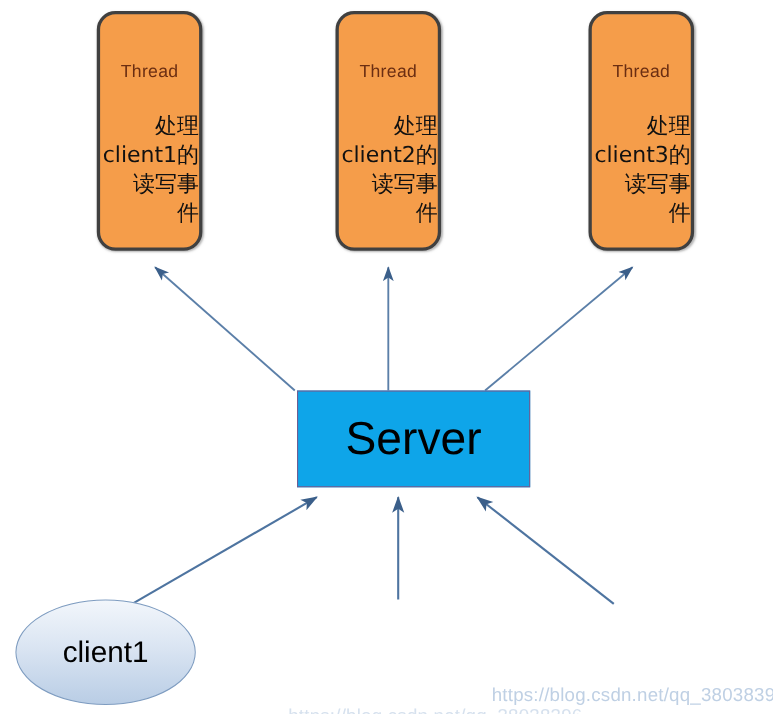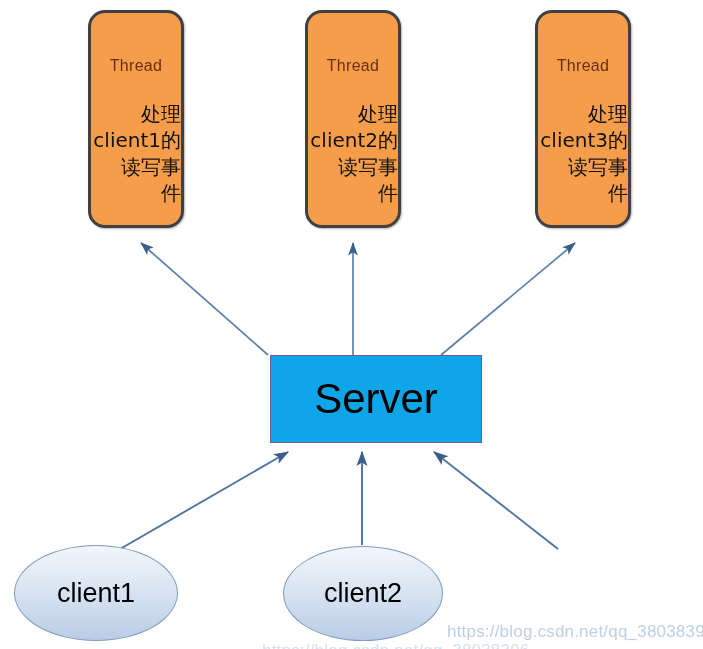--- a/index.html
+++ b/index.html
@@ -166,21 +166,18 @@
   </div>
 
   <div class="server-box">
     <span class="server-label">Server</span>
   </div>
 
   <div class="client-node" style="left:14px; top:545px; width:164px; height:96px;align-items:center;">
     <span class="client-label">client1</span>
   </div>
 
-  <div class="client-node" style="left:283px; top:546px; width:160px; height:95px;">
-    <span class="client-label">client2</span>
-  </div>
 
 
   <div class="watermark wm-main">https://blog.csdn.net/qq_38038396</div>
   <div class="watermark wm-faint">https://blog.csdn.net/qq_38038396</div>
 
 </div>
 
 </body></html>

